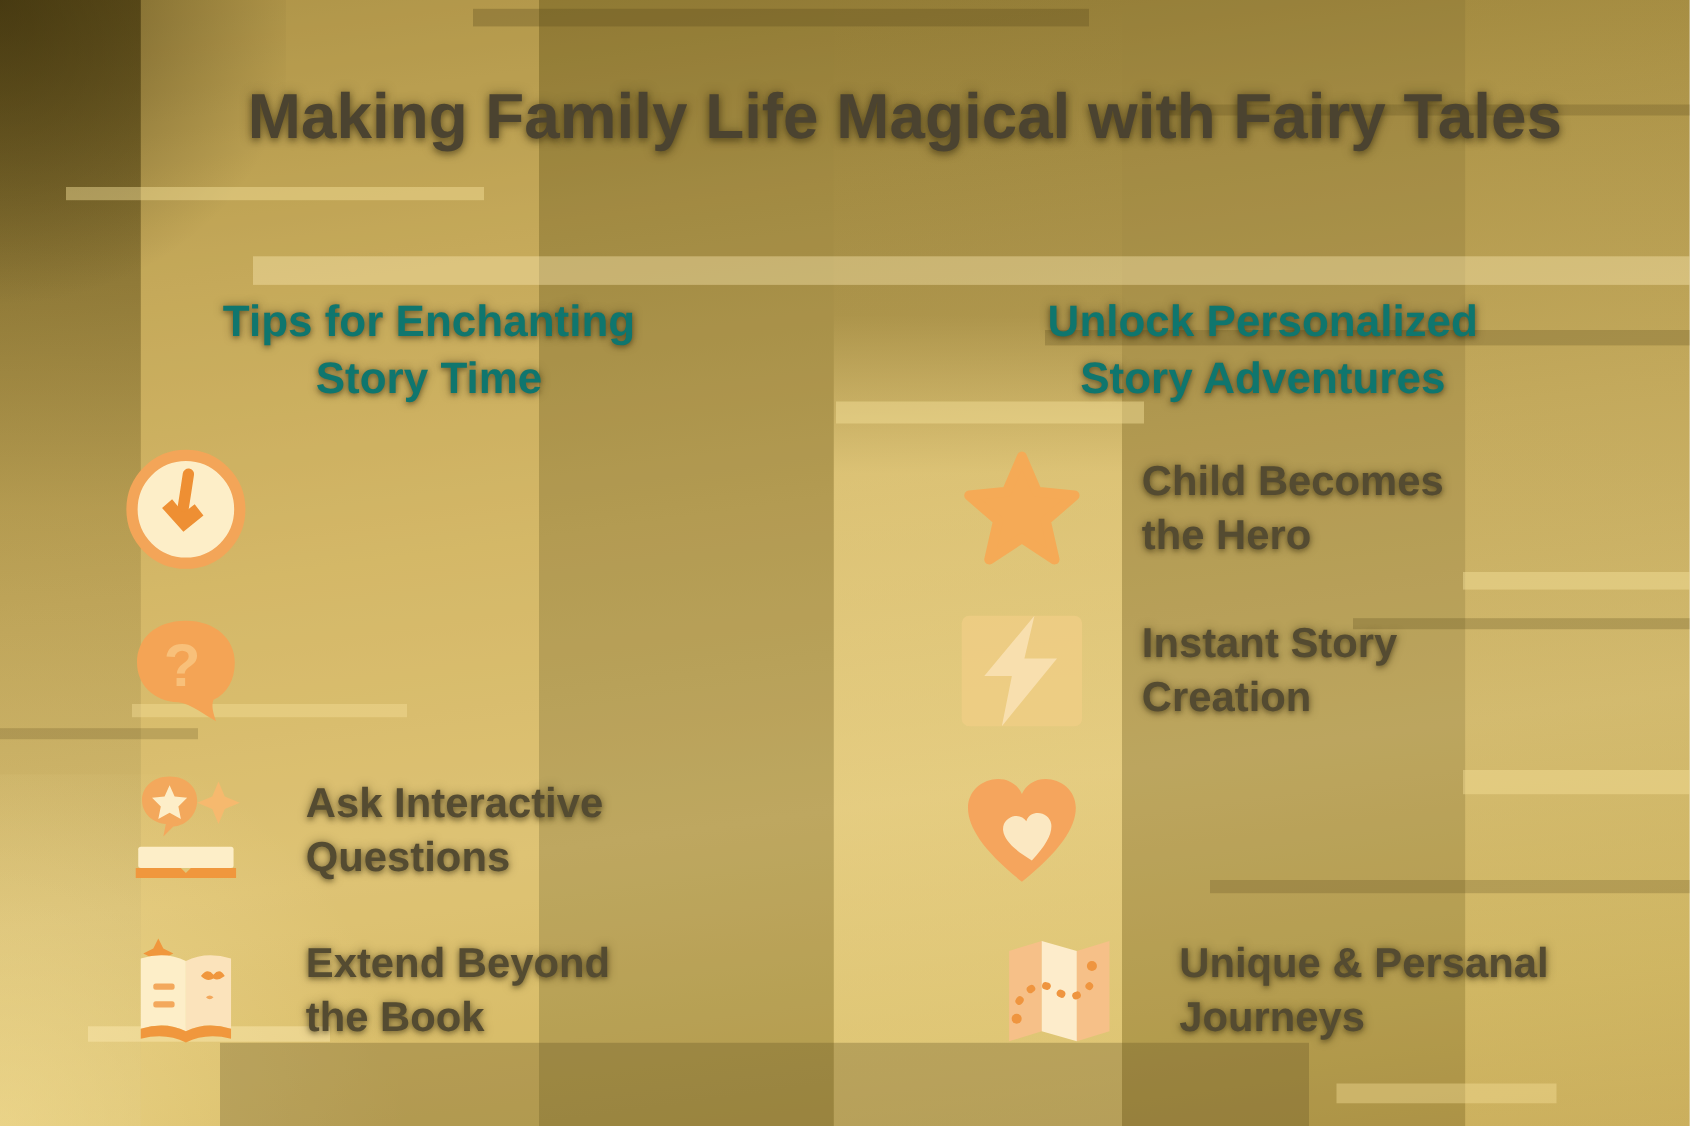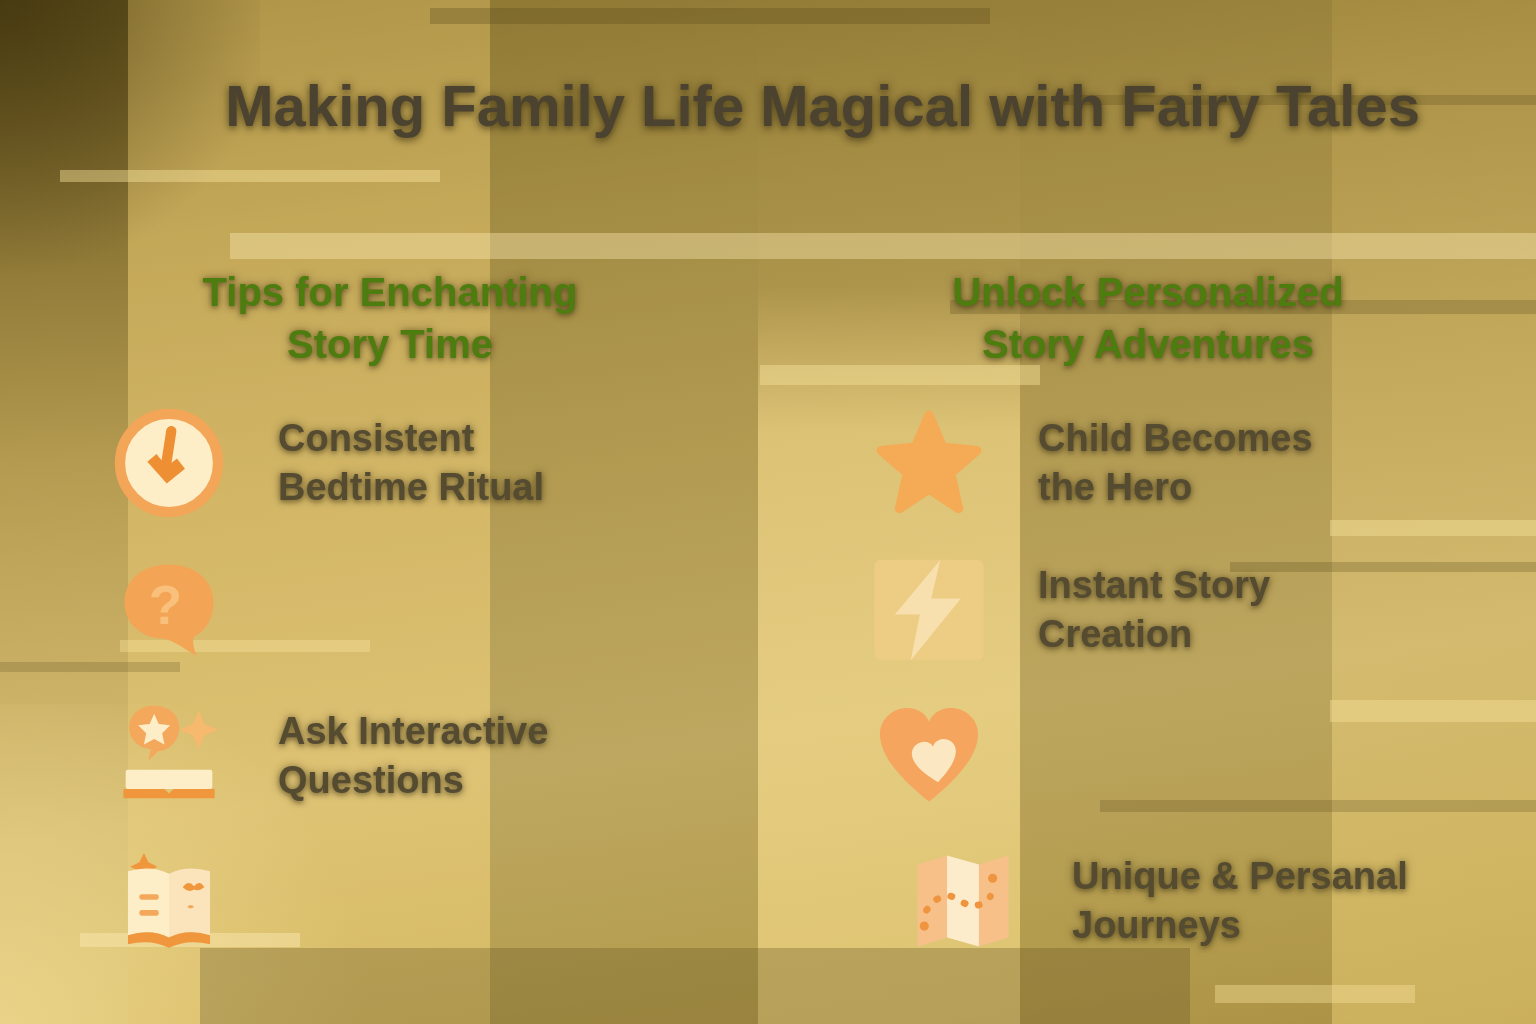--- a/index.html
+++ b/index.html
@@ -23,21 +23,21 @@
     background:radial-gradient(circle at 0 100%,rgba(250,230,160,.5),rgba(250,230,160,0) 70%);}
   .streak{position:absolute;}
   
   .title{
     position:absolute;left:140px;top:68px;width:1280px;text-align:right;
     font-size:58px;font-weight:bold;line-height:1.32;color:#4b4330;
     text-shadow:0 0 10px rgba(55,45,15,.5),0 3px 6px rgba(55,45,15,.45);
   }
   .col-heading{
     position:absolute;width:560px;text-align:center;white-space:pre-line;
-    font-size:40px;font-weight:bold;line-height:1.3;color:#4d7c0f;
+    font-size:40px;font-weight:bold;line-height:1.3;color:#0f766e;
     text-shadow:0 0 9px rgba(55,45,15,.5),0 2px 5px rgba(55,45,15,.45);
   }
   .h-left{left:110px;top:266px;}
   .h-right{left:868px;top:266px;}
   .row{position:absolute;display:flex;align-items:center;gap:52px;height:126px;}
   .icon-box{width:114px;height:114px;flex:0 0 114px;display:flex;align-items:center;justify-content:center;}
   .icon-box svg{width:114px;height:114px;}
   .item-label{
     font-size:38px;font-weight:bold;line-height:1.28;color:#544b31;white-space:pre-line;
     text-shadow:0 0 9px rgba(55,45,15,.5),0 2px 5px rgba(55,45,15,.45);
@@ -80,22 +80,20 @@
 Story Adventures</div>
 
 <div class="row" style="left:112px;top:400px;">
   <div class="icon-box">
     <svg viewBox="0 0 100 100">
       <circle cx="50" cy="50" r="43" fill="#fdeec8" stroke="#f3a558" stroke-width="9"></circle>
       <path d="M52 22 q-3 20 -5 32" stroke="#ee8f33" stroke-width="9" stroke-linecap="round" fill="none"></path>
       <path d="M31 49 l17 19 16 -13 -7 -9 -9 7 -9 -11 z" fill="#ee8f33"></path>
     </svg>
   </div>
-  <div class="item-label">Consistent
-Bedtime Ritual</div>
 </div>
 
 <div class="row" style="left:112px;top:547px;">
   <div class="icon-box">
     <svg viewBox="0 0 100 100">
       <path d="M50 10 c-25 0 -39 15 -39 33 c0 18 13 31 33 32 c10 1 22 11 30 15 c-2 -6 -4 -12 -2 -17 c11 -5 17 -16 17 -30 c0 -18 -15 -33 -39 -33 z" fill="#f4a455"></path>
       <text x="47" y="62" font-size="48" font-weight="bold" fill="#f8c07a" text-anchor="middle" font-family="Liberation Sans, sans-serif">?</text>
     </svg>
   </div>
 </div>
@@ -120,20 +118,22 @@
       <path d="M28 8 l4 8 8 4 -8 4 -4 8 -4 -8 -8 -4 8 -4 z" fill="#f0973d"></path>
       <path d="M50 26 q-16 -8 -36 -2 v56 q20 -6 36 2 z" fill="#fdeec8"></path>
       <path d="M50 26 q16 -8 36 -2 v56 q-20 -6 -36 2 z" fill="#fbe3bb"></path>
       <path d="M14 80 q20 -6 36 2 q16 -8 36 -2 l0 8 q-20 -5 -36 3 q-16 -8 -36 -3 z" fill="#f0973d"></path>
       <rect x="24" y="44" width="17" height="5" rx="2" fill="#f3a85c"></rect>
       <rect x="24" y="58" width="17" height="5" rx="2" fill="#f3a85c"></rect>
       <path d="M62 38 q5 -7 10 -1 q5 -6 9 1 q-5 4 -9 2 q-5 3 -10 -2 z" fill="#f0973d"></path>
       <path d="M66 55 q3 -3 6 0 q-3 3 -6 0 z" fill="#f3a85c"></path>
     </svg>
   </div>
+  <div class="item-label">Extend Beyond
+the Book</div>
 </div>
 
 <div class="row" style="left:872px;top:400px;">
   <div class="icon-box">
     <svg viewBox="0 0 100 100">
       <path d="M50 8 L62 36 L92 39 L69 59 L76 90 L50 73 L24 90 L31 59 L8 39 L38 36 Z" fill="#f5aa56" stroke="#f5aa56" stroke-width="8" stroke-linejoin="round"></path>
     </svg>
   </div>
   <div class="item-label">Child Becomes
 the Hero</div>

